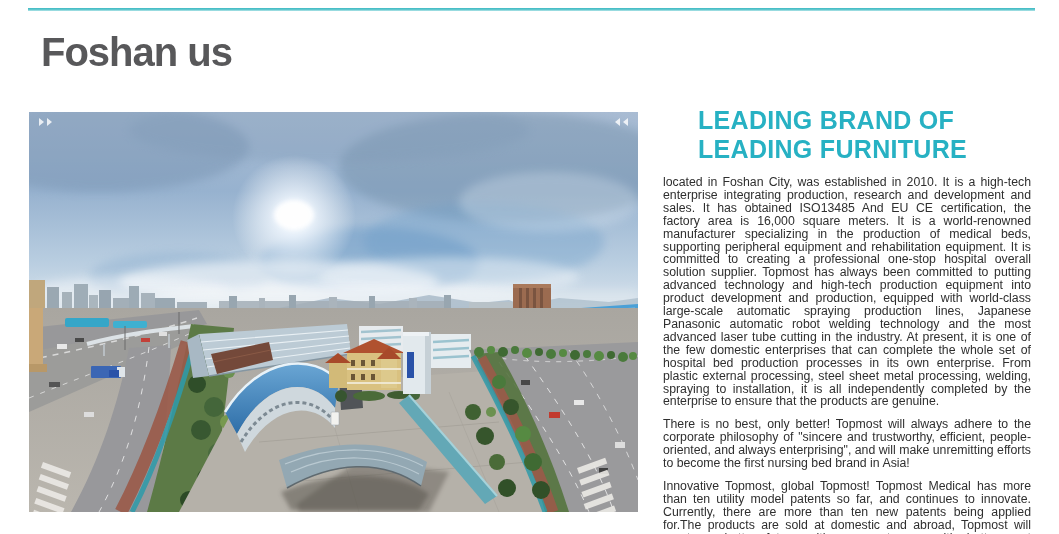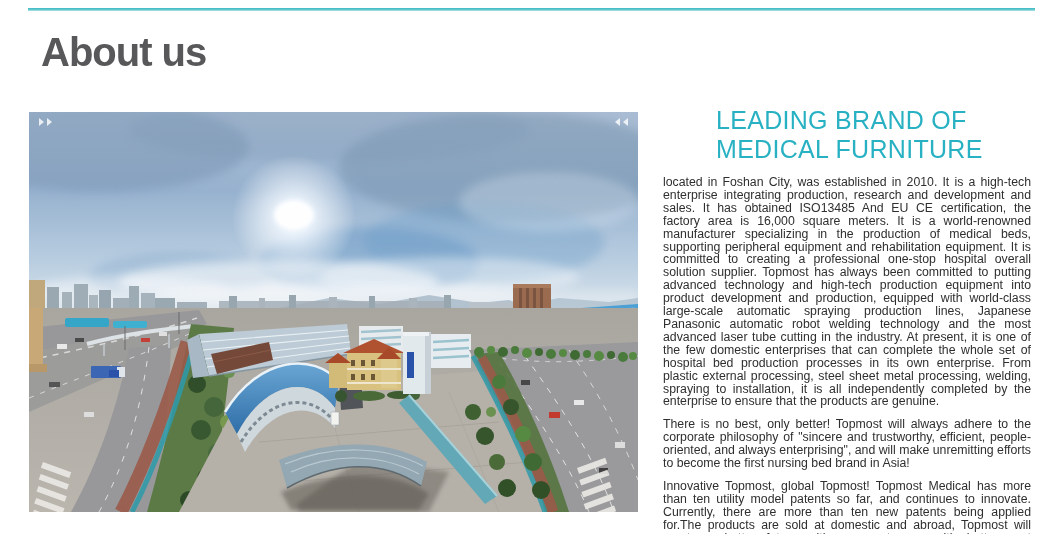--- a/index.html
+++ b/index.html
@@ -6,30 +6,30 @@
   body{width:1059px;height:534px;overflow:hidden;position:relative;
        font-family:"Liberation Sans", sans-serif;}
   .top-rule{position:absolute;left:28px;top:8px;width:1007px;height:3px;
        background:linear-gradient(180deg,#3fbac3 0%,#62c8cf 55%,#b9e6e9 100%);}
   .page-title{position:absolute;left:41px;top:30px;margin:0;
        font-size:40px;font-weight:bold;color:#58585a;letter-spacing:-1px;}
   .photo-wrap{position:absolute;left:29px;top:112px;width:609px;height:400px;
        background:#9db6c8;overflow:hidden;}
   .photo-wrap svg{display:block;width:609px;height:400px;}
   .text-col{position:absolute;left:652px;top:106px;width:379px;}
-  .section-heading{margin:0 0 13px 64px;font-size:25px;line-height:28.5px;
-       font-weight:400;color:#27b1c3;letter-spacing:0.3px;}
+  .section-heading{margin:0 0 13px 46px;font-size:25px;line-height:28.5px;
+       font-weight:700;color:#27b1c3;letter-spacing:0.3px;}
   .text-col p{margin:0 0 10px 11px;font-size:12.3px;line-height:12.9px;
        color:#2f2f2f;text-align:justify;}
 </style>
 </head>
 <body>
 
 <div class="top-rule"></div>
-<h1 class="page-title">About us</h1>
+<h1 class="page-title">Foshan us</h1>
 
 <div class="photo-wrap">
 <svg viewBox="0 0 609 400" preserveAspectRatio="none" aria-hidden="true">
   <defs>
     <linearGradient id="sky" x1="0" y1="0" x2="0" y2="1">
       <stop offset="0" stop-color="#a9bcd3"></stop>
           <stop offset="0.4" stop-color="#97b2cf"></stop>
       <stop offset="0.75" stop-color="#b8cde0"></stop>
           <stop offset="1" stop-color="#d8e3ec"></stop>
     </linearGradient>
@@ -256,17 +256,17 @@
           <rect x="-2" y="12" width="30" height="6"></rect>
       <rect x="-4" y="24" width="30" height="6"></rect>
           <rect x="-6" y="36" width="30" height="6"></rect>
       <rect x="-8" y="48" width="30" height="6"></rect>
     </g>
   </g>
 </svg>
 </div>
 
 <div class="text-col">
-  <h2 class="section-heading"><span>LEADING BRAND OF</span><br><span>MEDICAL FURNITURE</span></h2>
+  <h2 class="section-heading"><span>LEADING BRAND OF</span><br><span>LEADING FURNITURE</span></h2>
   <p>located in Foshan City, was established in 2010.  It is a high-tech enterprise integrating production, research and development and sales. It has obtained ISO13485 And EU CE certification, the  factory area is 16,000 square meters. It is a world-renowned manufacturer specializing in the production of medical beds, supporting peripheral equipment and rehabilitation equipment. It is committed to creating a professional one-stop hospital overall solution supplier. Topmost has always been committed to putting advanced technology and high-tech production equipment into product development and production, equipped with world-class large-scale automatic spraying production lines, Japanese Panasonic automatic robot welding technology and the most advanced laser tube cutting in the industry. At present, it is one of the few domestic enterprises that can complete the whole set of hospital bed production processes in its own enterprise. From plastic external processing, steel sheet metal processing, welding, spraying to installation, it is all independently completed by the enterprise to ensure that the products are genuine.</p>
   <p>There is no best, only better! Topmost will always adhere to the corporate philosophy of "sincere and trustworthy, efficient, people-oriented, and always enterprising", and will make unremitting efforts to become the first nursing bed brand in Asia!</p>
   <p>Innovative Topmost, global Topmost! Topmost Medical has more than ten utility model patents so far, and continues to innovate. Currently, there are more than ten new patents being applied for.The products are sold at domestic  and abroad, Topmost will create a better future with our customers with better cost performance and better service.</p>
 </div>
 
 </body></html>

